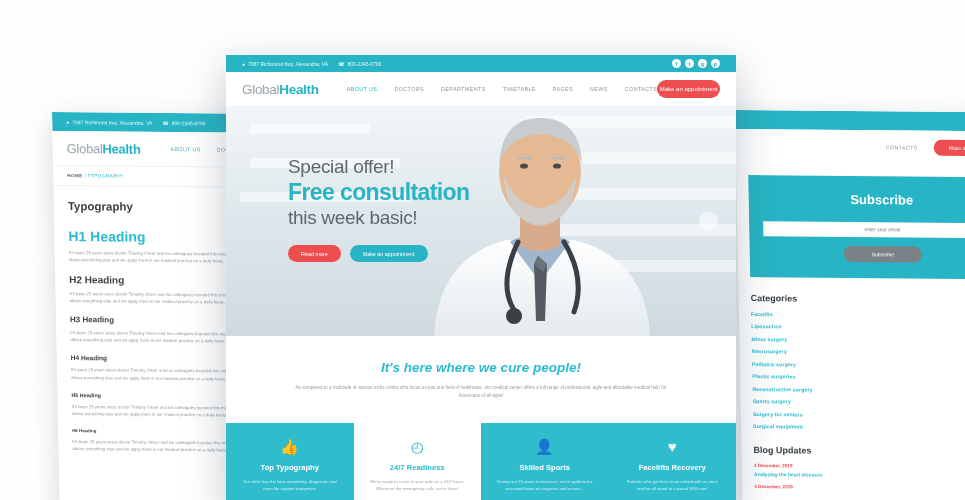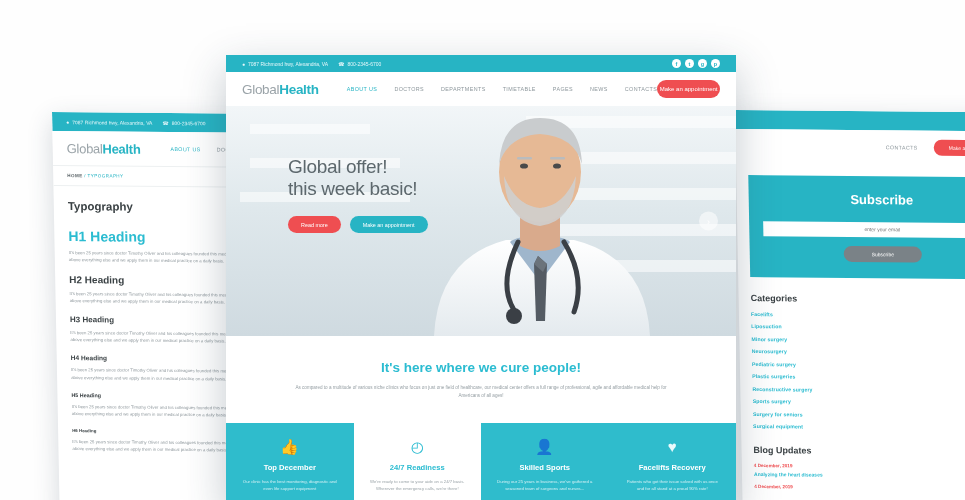--- a/index.html
+++ b/index.html
@@ -113,21 +113,21 @@
   .hl3 { font-size: 19px; color: #5d686d; font-weight: 300; letter-spacing: -.3px; }
   .hero-btns { display: flex; gap: 9px; margin-top: 16px; }
   .hero-btns .btn { height: 17px; font-size: 5.4px; padding: 0 13px; }
   .slider-arrow { position: absolute; right: 18px; top: 50%; transform: translateY(-50%);
     width: 19px; height: 19px; border-radius: 50%; background: rgba(255,255,255,.55);
     display: flex; align-items: center; justify-content: center;
     color: #fff; font-size: 9px; z-index: 6; }
 
   
   .intro { text-align: center; padding: 24px 60px 22px; background: #fff; }
-  .intro-title { font-size: 13.5px; color: #2bbcd1; font-weight: bold; margin-bottom: 9px; }
+  .intro-title { font-size: 13.5px; color: #2bbcd1; font-weight: bold; margin-bottom: 9px; font-style: italic; }
   .intro-text { font-size: 4.6px; color: #97a0a5; line-height: 1.85; }
 
   
   .features { display: flex; height: 95px; }
   .feat { flex: 1; padding: 16px 14px 0; text-align: center; }
   .feat.teal { background: #2fbccc; }
   .feat.teal .feat-title { color: #fff; }
   .feat.teal .feat-text { color: #d4f1f5; }
   .feat.teal .feat-ico { color: #eafafc; }
   .feat.white { background: #fff; }
@@ -323,40 +323,41 @@
         <ellipse cx="143" cy="60" rx="4" ry="2.6" fill="#4a4a4a"></ellipse>
         <rect x="103" y="51" width="15" height="2.6" rx="1.3" fill="#b9bcbe"></rect>
         <rect x="136" y="51" width="15" height="2.6" rx="1.3" fill="#b9bcbe"></rect>
 
         <path d="M104 136 Q84 178 100 204" stroke="#3a3f45" stroke-width="5" fill="none" stroke-linecap="round"></path>
         <path d="M150 136 Q172 172 160 206" stroke="#3a3f45" stroke-width="5" fill="none" stroke-linecap="round"></path>
         <circle cx="100" cy="210" r="8" fill="#3a3f45"></circle>
       </svg>
 
       <div class="hero-copy">
-        <div class="hl1">Global offer!</div>
+        <div class="hl1">Special offer!</div>
+        <div class="hl2">Free consultation</div>
         <div class="hl3">this week basic!</div>
         <div class="hero-btns">
           <div class="btn btn-red">Read more</div>
           <div class="btn btn-teal">Make an appointment</div>
         </div>
       </div>
 
       <div class="slider-arrow">›</div>
     </div>
 
     <div class="intro">
       <div class="intro-title">It's here where we cure people!</div>
       <div class="intro-text">As compared to a multitude of various niche clinics who focus on just one field of healthcare, our medical center offers a full range of professional, agile and affordable medical help for Americans of all ages!</div>
     </div>
 
     <div class="features">
       <div class="feat teal">
         <div class="feat-ico">👍</div>
-        <div class="feat-title">Top December</div>
+        <div class="feat-title">Top Typography</div>
         <div class="feat-text">Our clinic has the best monitoring, diagnostic and even life support equipment</div>
       </div>
       <div class="feat white">
         <div class="feat-ico">◴</div>
         <div class="feat-title">24/7 Readiness</div>
         <div class="feat-text">We're ready to come to your aide on a 24/7 basis. Wherever the emergency calls, we're there!</div>
       </div>
       <div class="feat teal">
         <div class="feat-ico">👤</div>
         <div class="feat-title">Skilled Sports</div>

